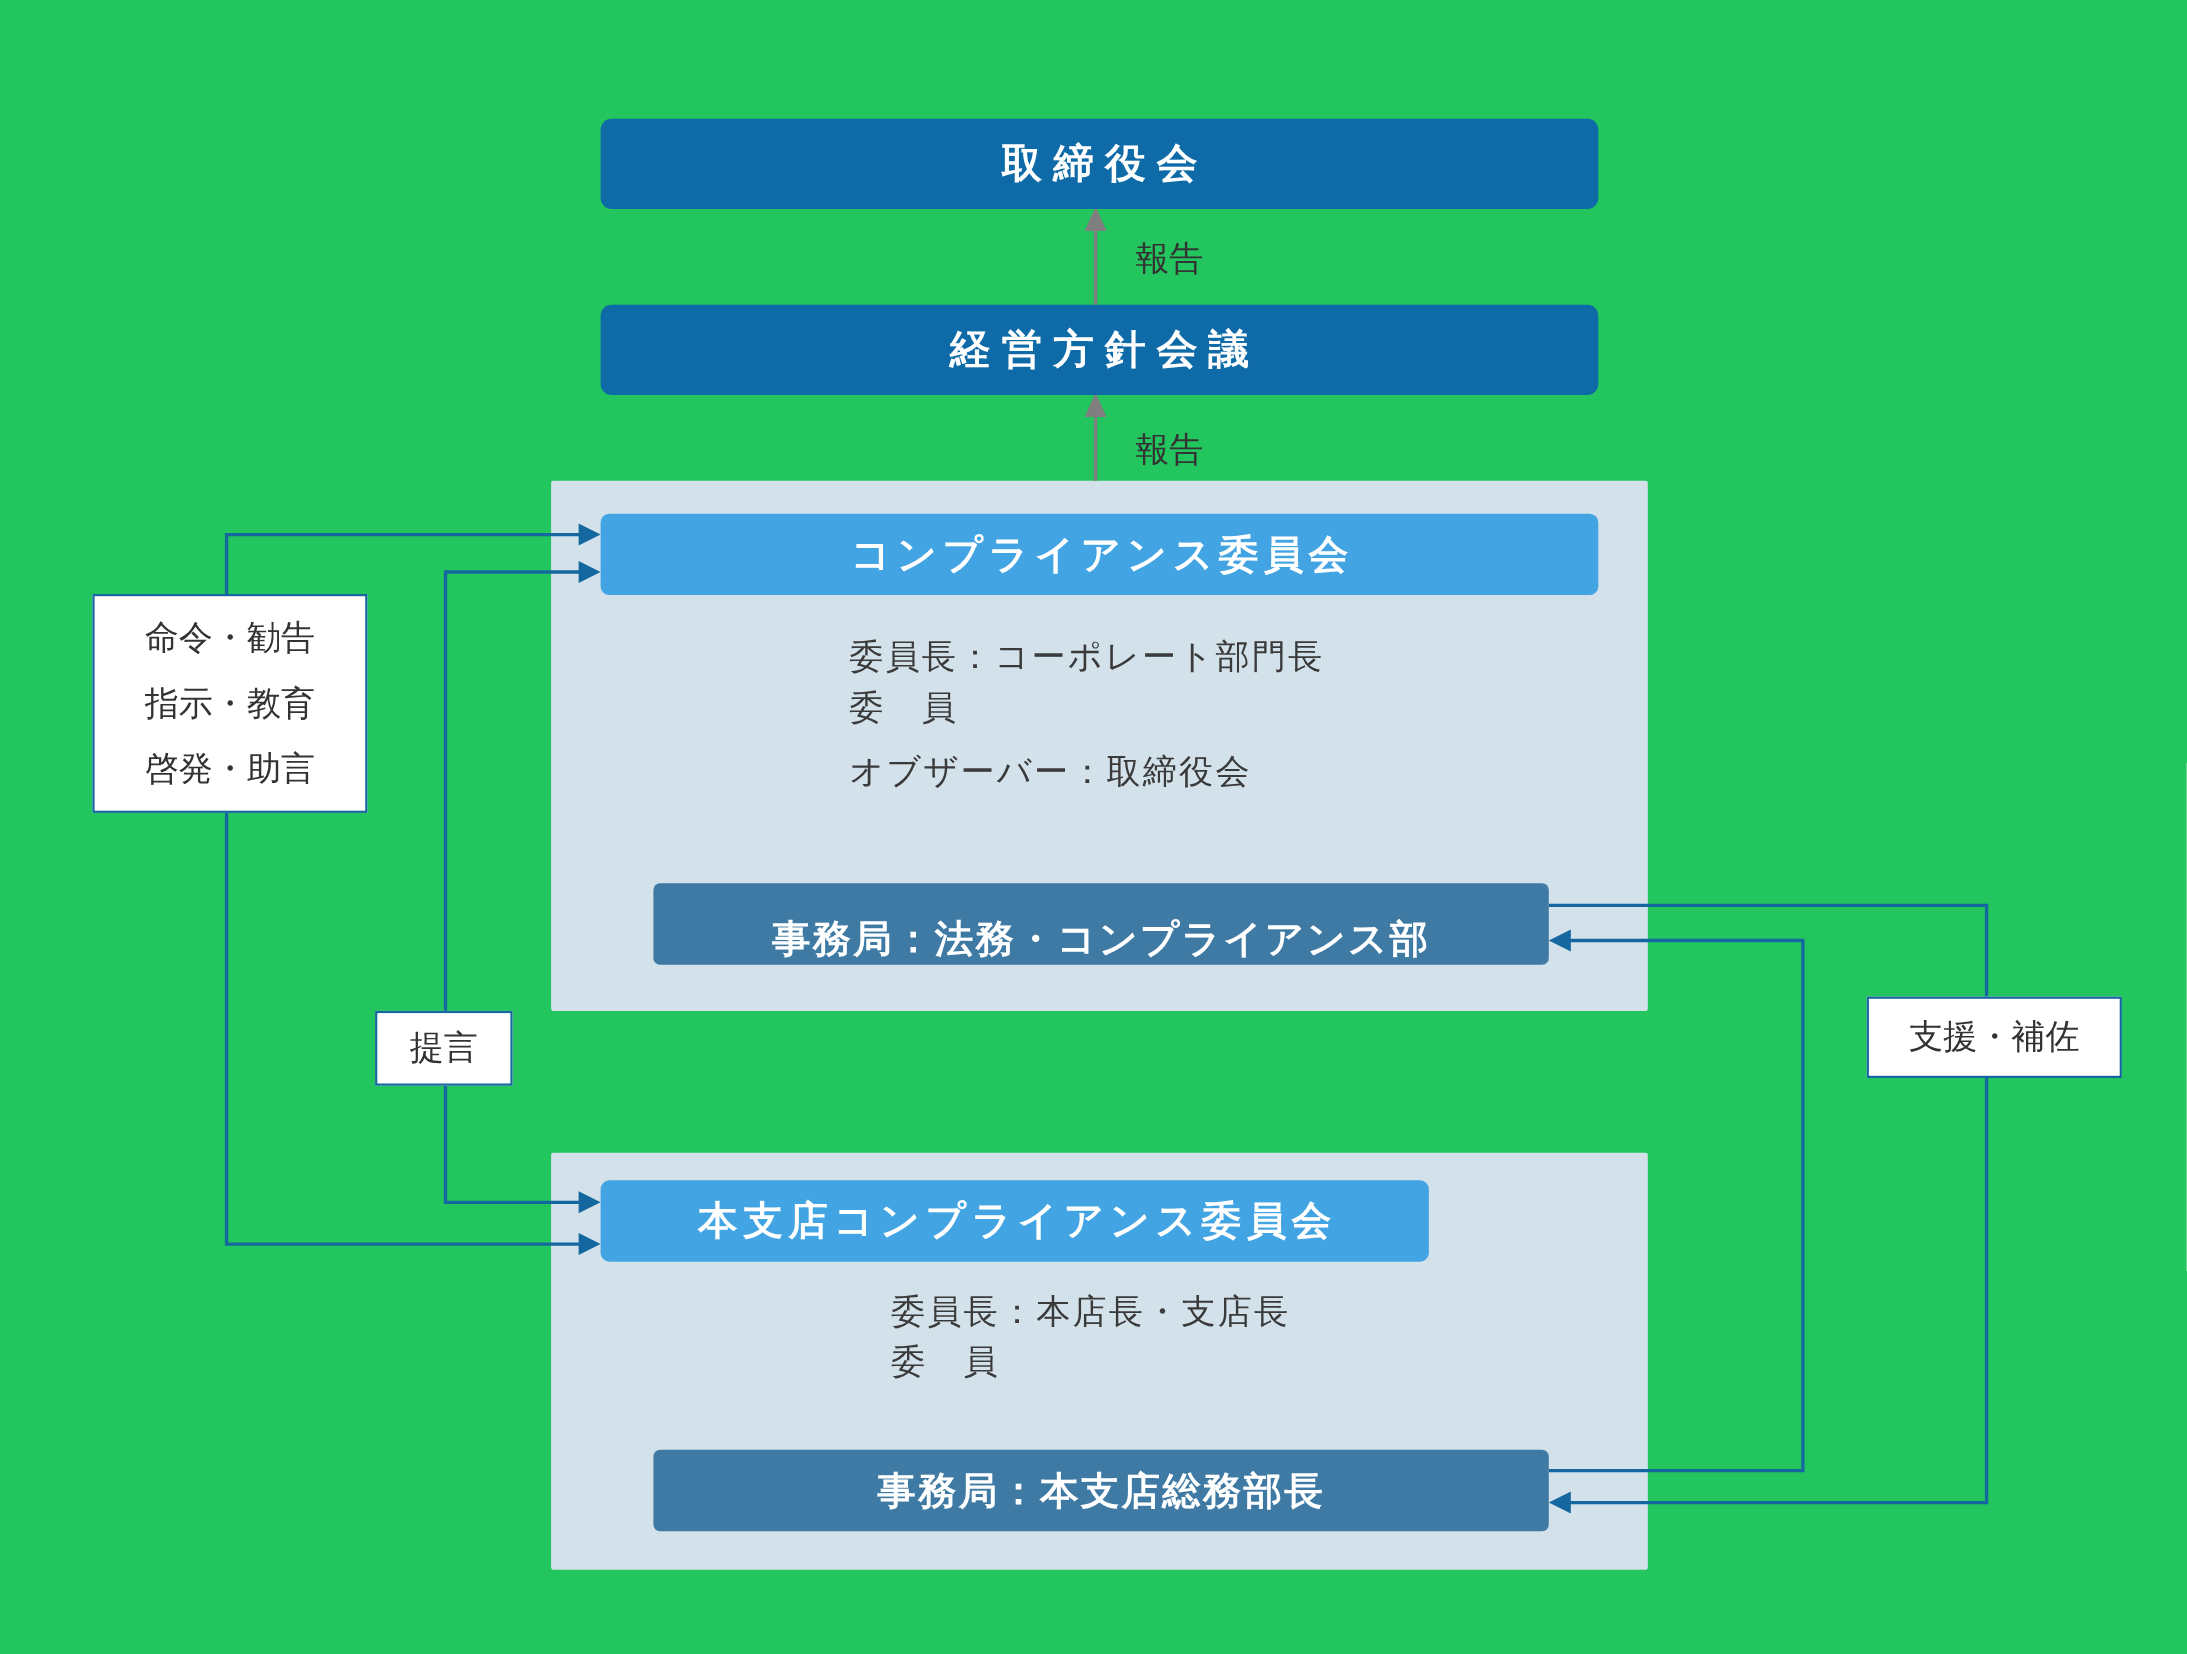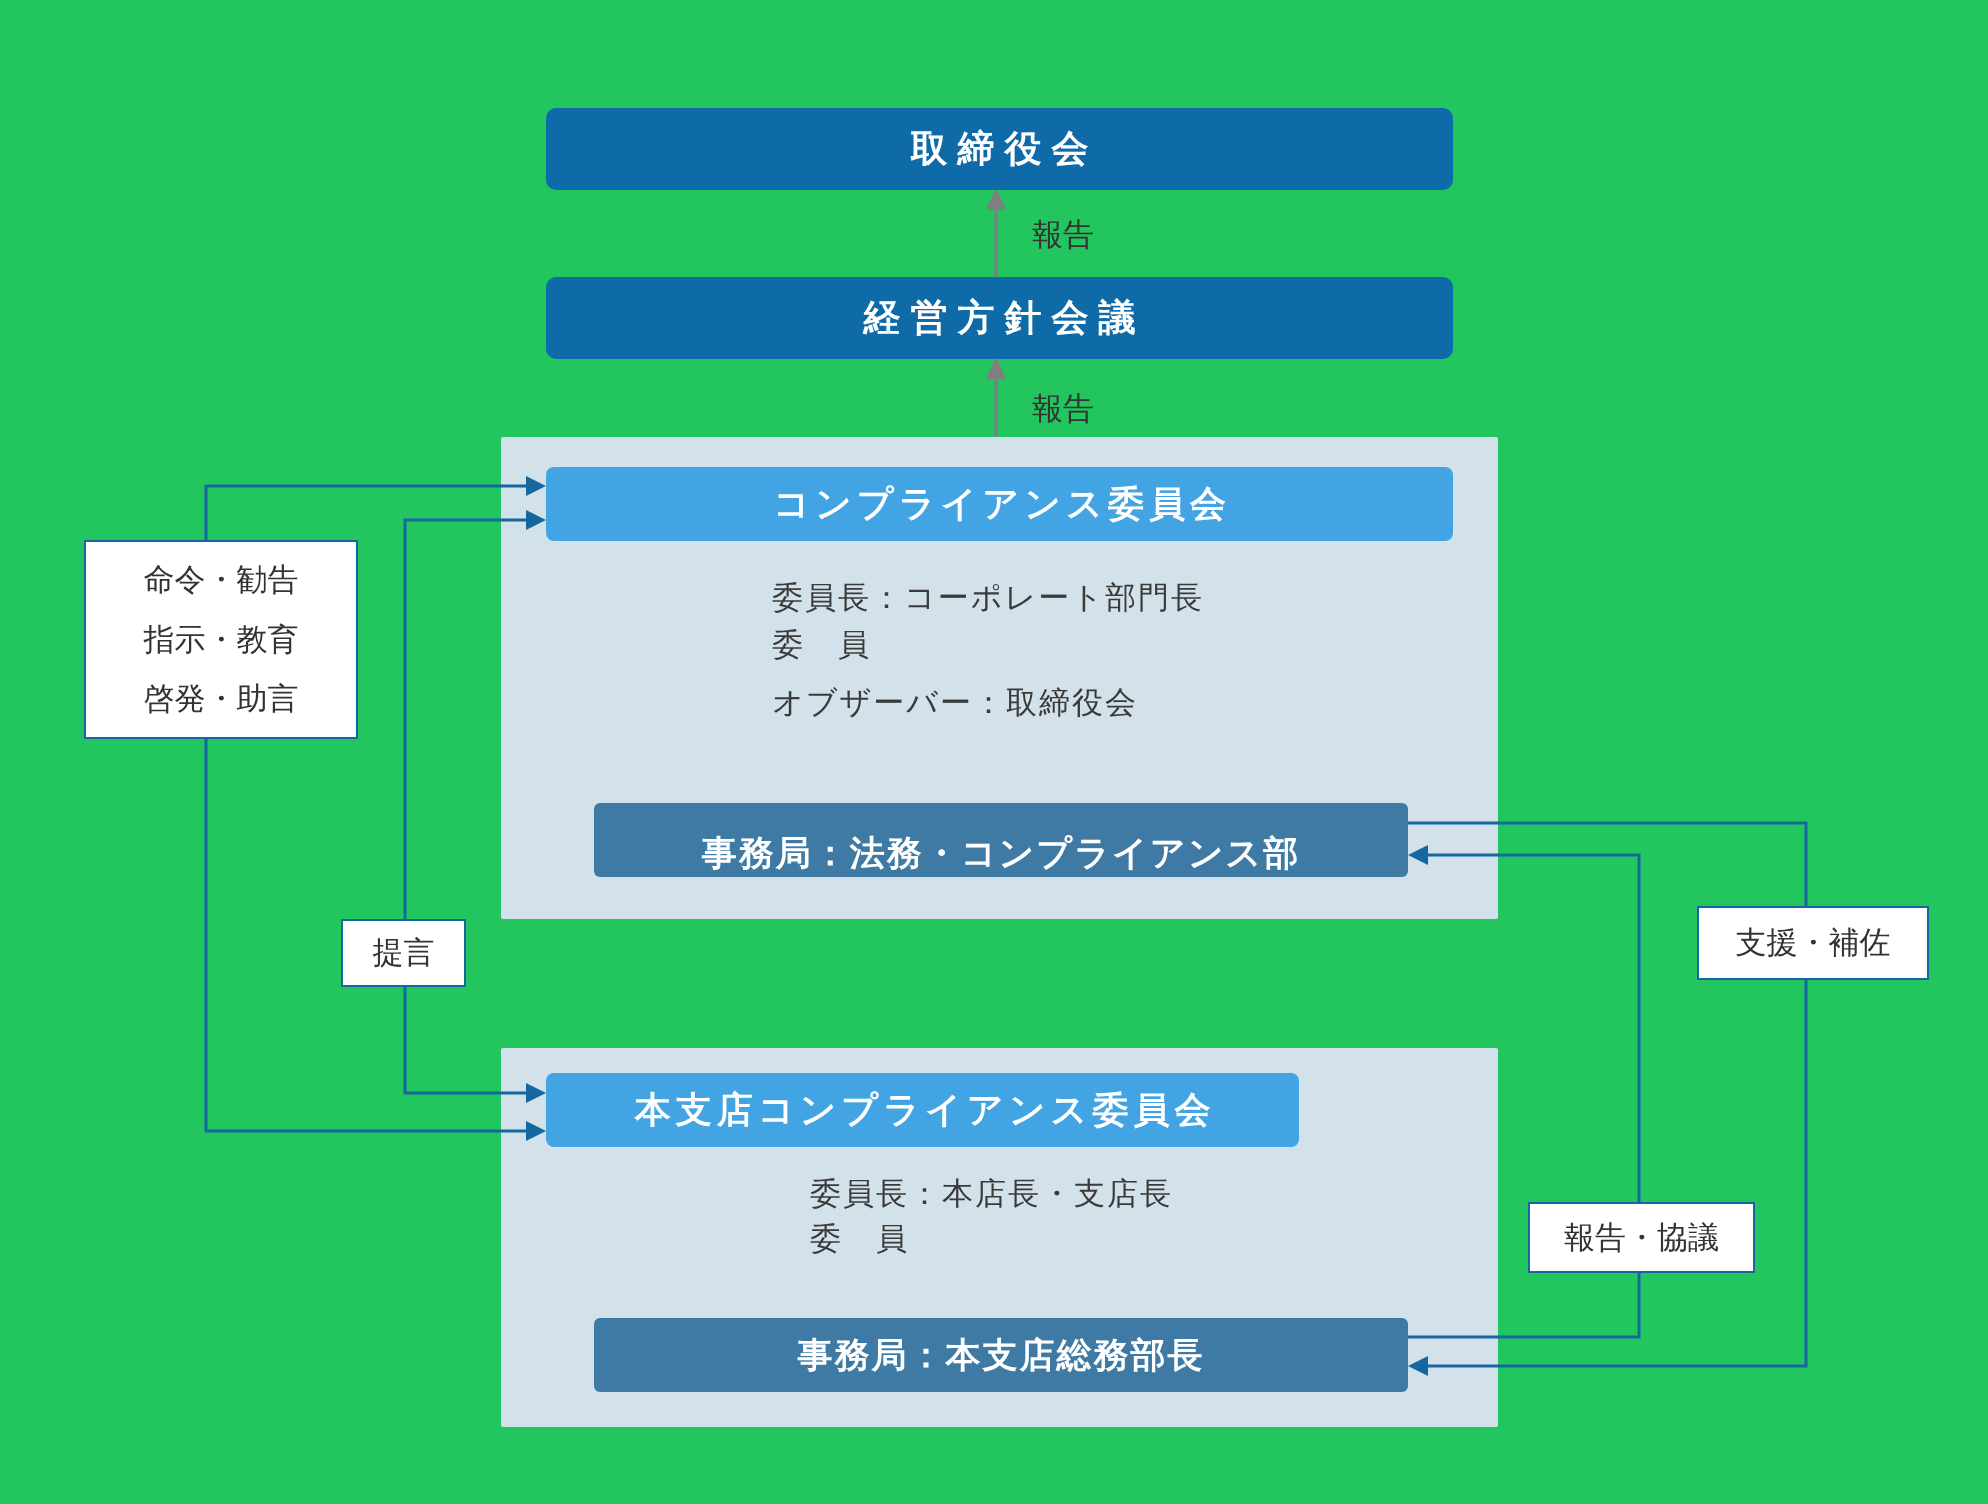--- a/index.html
+++ b/index.html
@@ -108,31 +108,28 @@
     <span>本支店コンプライアンス委員会</span>
   </div>
 
   <div class="detail-line" style="left:810px; top:1173px;">委員長：本店長・支店長</div>
   <div class="detail-line" style="left:810px; top:1218px;">委　員</div>
 
   <div class="box steel-box" style="left:594px; top:1318px; width:814px; height:74px;">
     <span>事務局：本支店総務部長</span>
   </div>
 
-  <div class="white-label multi" style="left:84px; top:540px; width:274px; height:199px;">
+  <div class="white-label multi" style="left:84px; top:540px; width:250px; height:199px;">
     <div>命令・勧告</div>
     <div>指示・教育</div>
     <div>啓発・助言</div>
   </div>
 
   <div class="white-label" style="left:341px; top:919px; width:125px; height:68px;">
     <span>提言</span>
   </div>
 
   <div class="white-label" style="left:1697px; top:906px; width:232px; height:74px;">
     <span>支援・補佐</span>
   </div>
 
-  <div class="white-label" style="left:1528px; top:1202px; width:227px; height:71px;">
-    <span>報告・協議</span>
-  </div>
 
 </div>
 
 </body></html>

